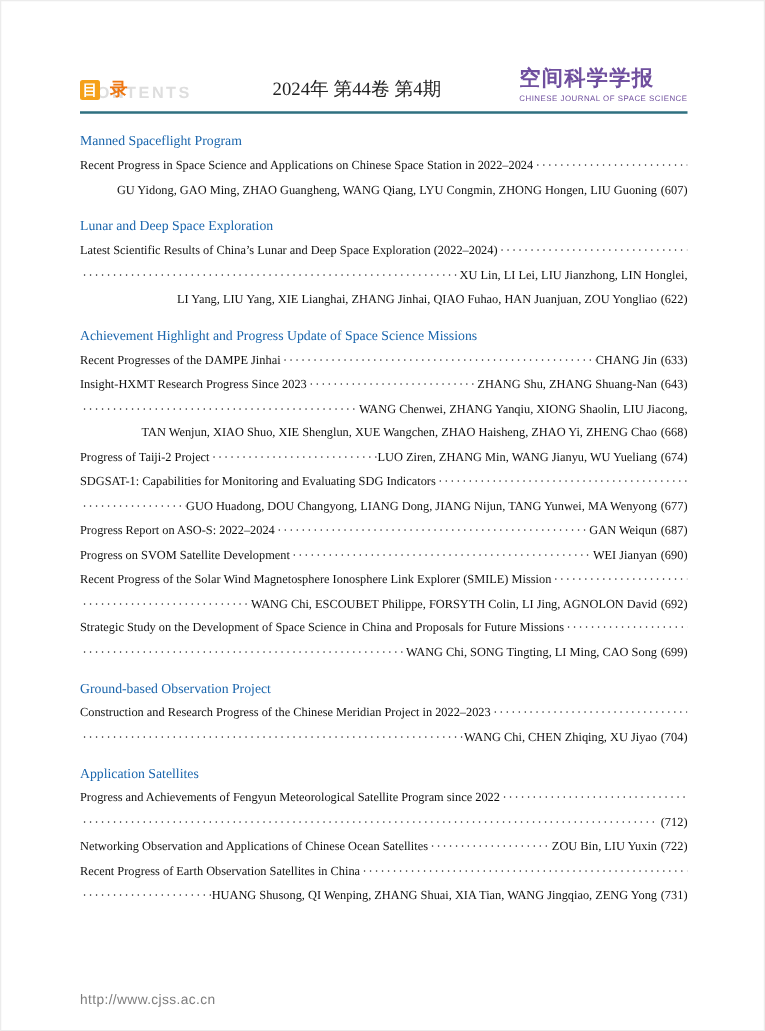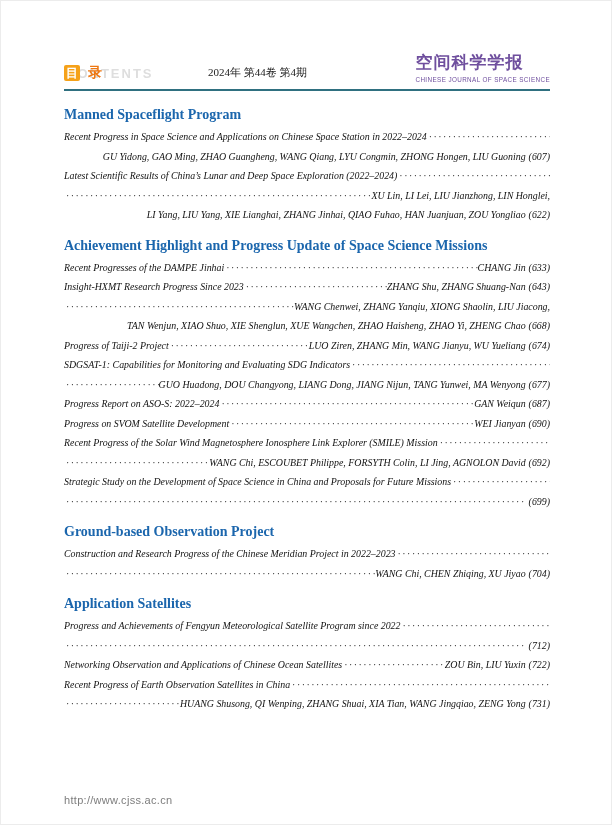--- a/index.html
+++ b/index.html
@@ -39,21 +39,21 @@
     color:#fff; font-weight:bold; font-size:12px;
     vertical-align:middle;
   }
   .cn-char2 {
     position:relative; z-index:1;
     color:var(--contents-char,#ee7711);
     font-weight:bold; font-size:14px; margin-left:4px;
     vertical-align:middle;
   }
   .issue-info {
-    margin-left:26px; font-size:11px; color:#222; padding-bottom:2px;
+    margin-left:36px; font-size:15px; color:#222; padding-bottom:2px;
   }
 
   .logo { text-align:left; }
   .logo-cn {
     color:var(--logo-purple,#6f4f9e);
     font-weight:bold; font-size:17px; letter-spacing:1px;
     font-family:"Liberation Serif","DejaVu Serif",serif;
   }
   .logo-en {
     color:var(--logo-purple,#6f4f9e);
@@ -64,34 +64,34 @@
   .rule {
     position:absolute; top:88px; left:63px; width:486px; height:2px;
     background:var(--rule,#2f7080);
   }
 
   
   .toc { position:absolute; top:96px; left:63px; width:486px; }
 
   .section-title {
     color:var(--section-heading,#1b66ad);
-    font-weight:bold; font-size:14px;
+    font-weight:normal; font-size:11px;
     margin:13px 0 4px 0;
   }
   .toc .section-title:first-child { margin-top:10px; }
 
   .line {
     display:flex; align-items:baseline;
     height:19.5px; line-height:19.5px;
     font-size:9.9px; white-space:nowrap; overflow:hidden;
   }
   .line.align-right { justify-content:flex-end; }
 
-  .seg-title { flex:0 0 auto;font-style:italic; }
-  .seg-authors, .seg-page { flex:0 0 auto; font-style:italic; }
+  .seg-title { flex:0 0 auto; }
+  .seg-authors, .seg-page { flex:0 0 auto; }
   .seg-page { margin-left:3px;text-align:center; }
   .seg-leader, .seg-dots {
     flex:1 1 auto; min-width:6px; overflow:hidden;
     letter-spacing:1.5px; padding:0 2px; color:#222;
   }
 
   
   .footer {
     position:absolute; left:63px; bottom:18px;
     font-family:"Liberation Sans","DejaVu Sans",sans-serif;
@@ -125,20 +125,21 @@
       <div class="entry">
         <div class="line align-left">
           <span class="seg-title">Recent Progress in Space Science and Applications on Chinese Space Station in 2022–2024</span>
           <span class="seg-leader">····················································································································································································</span>
         </div>
         <div class="line align-right">
           <span class="seg-authors">GU Yidong, GAO Ming, ZHAO Guangheng, WANG Qiang, LYU Congmin, ZHONG Hongen, LIU Guoning</span>
           <span class="seg-page">(607)</span>
         </div>
       </div>
+      <div class="section-title">Lunar and Deep Space Exploration</div>
       <div class="entry">
         <div class="line align-left">
           <span class="seg-title">Latest Scientific Results of China’s Lunar and Deep Space Exploration (2022–2024)</span>
           <span class="seg-leader">····················································································································································································</span>
         </div>
         <div class="line align-left">
           <span class="seg-leader">····················································································································································································</span>
           <span class="seg-authors">XU Lin, LI Lei, LIU Jianzhong, LIN Honglei,</span>
         </div>
         <div class="line align-right">
@@ -219,20 +220,21 @@
           <span class="seg-page">(692)</span>
         </div>
       </div>
       <div class="entry">
         <div class="line align-left">
           <span class="seg-title">Strategic Study on the Development of Space Science in China and Proposals for Future Missions</span>
           <span class="seg-leader">····················································································································································································</span>
         </div>
         <div class="line align-left">
           <span class="seg-leader">····················································································································································································</span>
+          <span class="seg-authors">WANG Chi, SONG Tingting, LI Ming, CAO Song</span>
           <span class="seg-page">(699)</span>
         </div>
       </div>
       <div class="section-title">Ground-based Observation Project</div>
       <div class="entry">
         <div class="line align-left">
           <span class="seg-title">Construction and Research Progress of the Chinese Meridian Project in 2022–2023</span>
           <span class="seg-leader">····················································································································································································</span>
         </div>
         <div class="line align-left">

